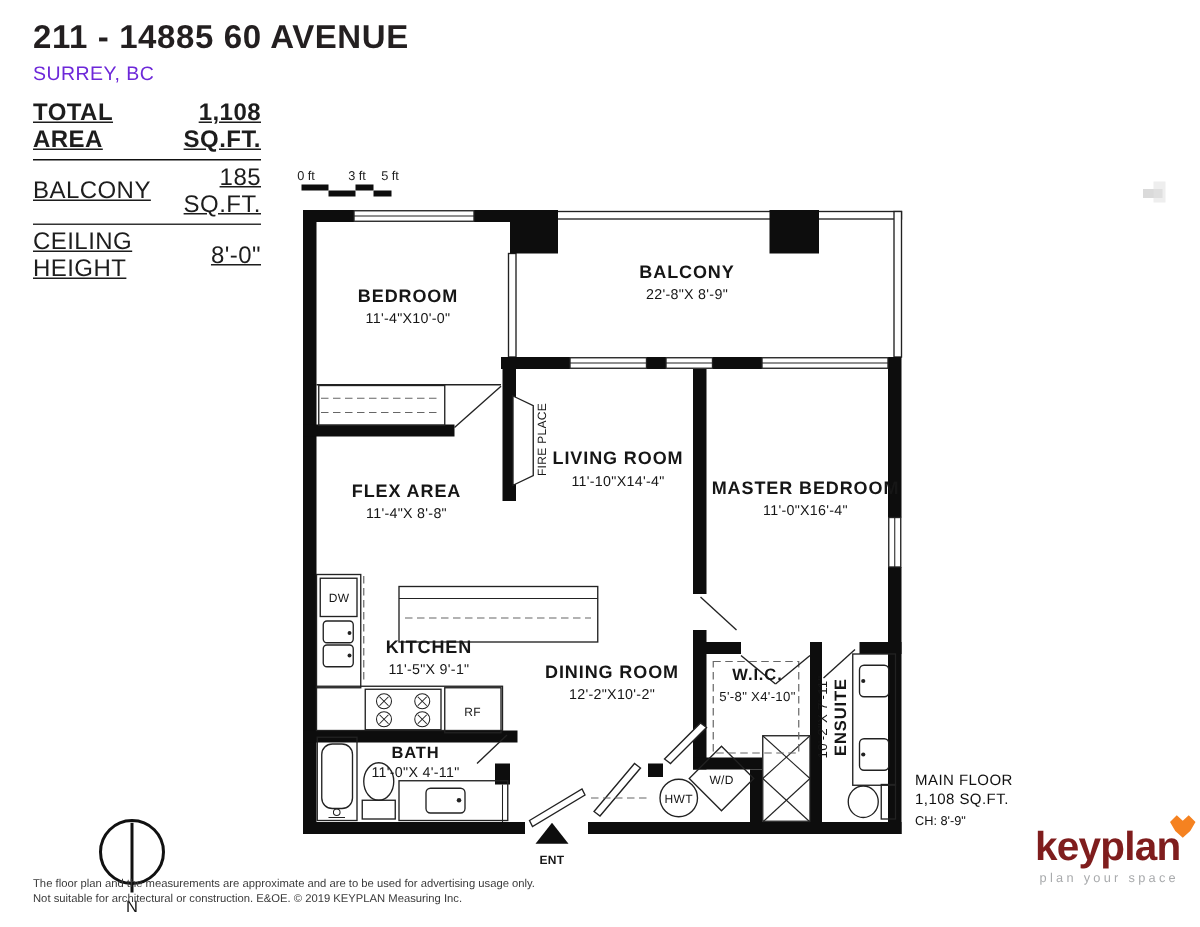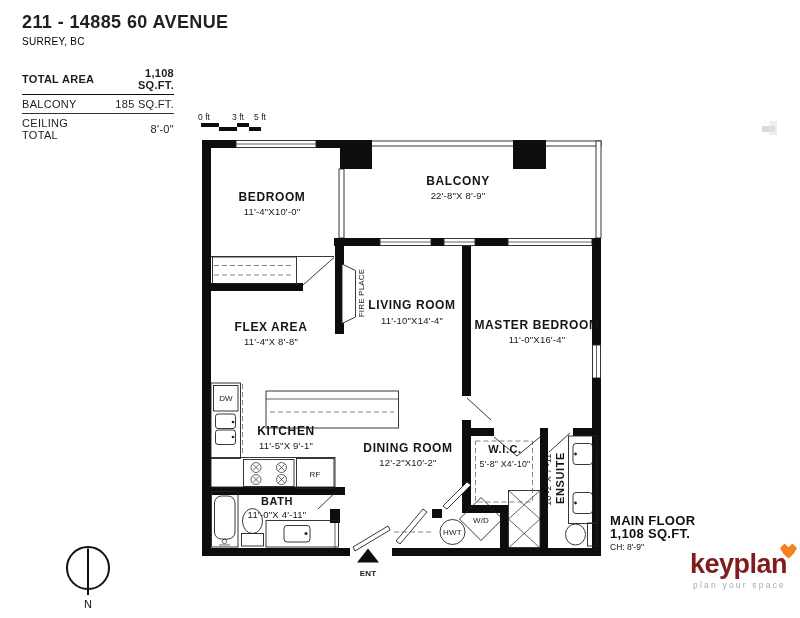--- a/index.html
+++ b/index.html
@@ -1,41 +1,41 @@
 <!DOCTYPE html>
 <html><head>
 <meta charset="utf-8">
 <style>
   html,body{margin:0;padding:0;background:#fff;}
   .page{position:relative;width:800px;height:618px;background:#fff;overflow:hidden;
         font-family:"Liberation Sans",sans-serif;color:#231f20;}
   
   .hdr{position:absolute;left:22px;top:12px;}
-  .hdr h1{margin:0;font-size:18px;font-weight:bold;letter-spacing:0.4px;color:#231f20;}
-  .hdr .sub{font-size:10px;margin-top:3px;color:#000000;letter-spacing:0.3px;}
+  .hdr h1{margin:0;font-size:22px;font-weight:bold;letter-spacing:0.4px;color:#231f20;}
+  .hdr .sub{font-size:13px;margin-top:3px;color:#6d28d9;letter-spacing:0.3px;}
   .stats{position:absolute;left:22px;top:64px;width:152px;border-collapse:collapse;}
-  .stats td{font-size:11px;padding:3px 0;letter-spacing:0.3px;color:#1d1d1d;}
+  .stats td{font-size:16px;padding:3px 0;letter-spacing:0.3px;color:#1d1d1d;text-decoration:underline;}
   .stats td.v{text-align:right;}
   .stats tr.r1 td{font-weight:bold;border-bottom:1.8px solid #111;}
   .stats tr.r2 td{border-bottom:0.8px solid #333;}
   
   .plan text{font-family:"Liberation Sans",sans-serif;fill:#161616;}
   .rname{font-size:12px;font-weight:bold;letter-spacing:0.6px;text-anchor:middle;}
   .rdims{font-size:9.5px;letter-spacing:0.2px;text-anchor:middle;}
   .rname.sm{font-size:11px;}
   .rdims.sm{font-size:8.8px;}
   .fx{font-size:8px;text-anchor:middle;letter-spacing:0.2px;}
   .w{fill:#0d0d0d;}
   .ln{fill:none;stroke:#222;stroke-width:0.9;}
   .lnw{fill:#fff;stroke:#222;stroke-width:0.9;}
   .thin{fill:none;stroke:#222;stroke-width:0.7;}
   .dash{fill:none;stroke:#666;stroke-width:0.8;stroke-dasharray:5 3;}
   
   .mainfloor{position:absolute;left:610px;top:514px;line-height:13px;color:#111;}
-  .mainfloor .l1,.mainfloor .l2{font-size:13px;font-weight:bold;letter-spacing:0.3px;}
+  .mainfloor .l1,.mainfloor .l2{font-size:10px;font-weight:normal;letter-spacing:0.3px;}
   .mainfloor .l3{font-size:8.5px;margin-top:1px;}
   .disc{position:absolute;left:22px;top:584px;font-size:7.5px;line-height:9.5px;color:#3a3a3a;}
   .brand{position:absolute;left:690px;top:550px;width:112px;}
   .brand .logo{position:relative;font-size:27px;font-weight:600;letter-spacing:-0.5px;color:#57585a;line-height:28px;}
   .brand .fox{position:absolute;right:4px;top:-7px;}
   .brand .tag{font-size:8.5px;letter-spacing:2.2px;color:#a8aaac;margin-top:2px;margin-left:3px;}
   .artifact{position:absolute;left:762px;top:121px;width:16px;height:15px;}
   .artifact .a1{position:absolute;left:0;top:5px;width:13px;height:6px;background:#c2c2c2;opacity:0.6;}
   .artifact .a2{position:absolute;left:7px;top:0;width:8px;height:14px;background:#e2e2e2;opacity:0.6;}
   svg{position:absolute;}
@@ -53,21 +53,21 @@
     <tbody>
         <tr class="r1">
       <td>TOTAL AREA</td>
       <td class="v">1,108 SQ.FT.</td>
     </tr>
     <tr class="r2">
       <td>BALCONY</td>
       <td class="v">185 SQ.FT.</td>
     </tr>
     <tr>
-      <td>CEILING TOTAL</td>
+      <td>CEILING HEIGHT</td>
       <td class="v">8'-0"</td>
     </tr>
   </tbody>
     </table>
 
   <svg style="left:193px;top:106px;" width="80" height="30" viewBox="193 106 80 30">
     <text x="204" y="120" text-anchor="middle" font-size="8.5" fill="#222" font-family="Liberation Sans, sans-serif">0 ft</text>
     <text x="238" y="120" text-anchor="middle" font-size="8.5" fill="#222" font-family="Liberation Sans, sans-serif">3 ft</text>
     <text x="260" y="120" text-anchor="middle" font-size="8.5" fill="#222" font-family="Liberation Sans, sans-serif">5 ft</text>
     <g>
@@ -256,20 +256,24 @@
     <div class="l2">1,108 SQ.FT.</div>
     <div class="l3">CH: 8'-9"</div>
   </div>
 
   <svg style="left:50px;top:538px;" width="80" height="78" viewBox="50 538 80 78">
     <circle cx="88" cy="568" r="21" fill="none" stroke="#111" stroke-width="2"></circle>
     <line x1="88" y1="548.5" x2="88" y2="595" stroke="#111" stroke-width="2"></line>
     <text x="88" y="608" text-anchor="middle" font-size="11" fill="#111" font-family="Liberation Sans, sans-serif">N</text>
   </svg>
 
+  <div class="disc">
+    <div>The floor plan and the measurements are approximate and are to be used for advertising usage only.</div>
+    <div>Not suitable for architectural or construction. E&amp;OE. © 2019 KEYPLAN Measuring Inc.</div>
+  </div>
 
   <div class="brand">
     <div class="logo">
       <span style="color: #7f1d1d;">keyplan</span>
       <svg class="fox" width="19" height="16" viewBox="0 0 19 16">
         <path d="M1,5 L5.5,0.5 L9.5,4.2 L13.5,0.5 L18,5 L14.5,11 L9.5,15.5 L4.5,11 Z" fill="#f58220"></path>
       </svg>
     </div>
     <div class="tag" style="color: rgb(168, 170, 172);">plan your space</div>
   </div>

